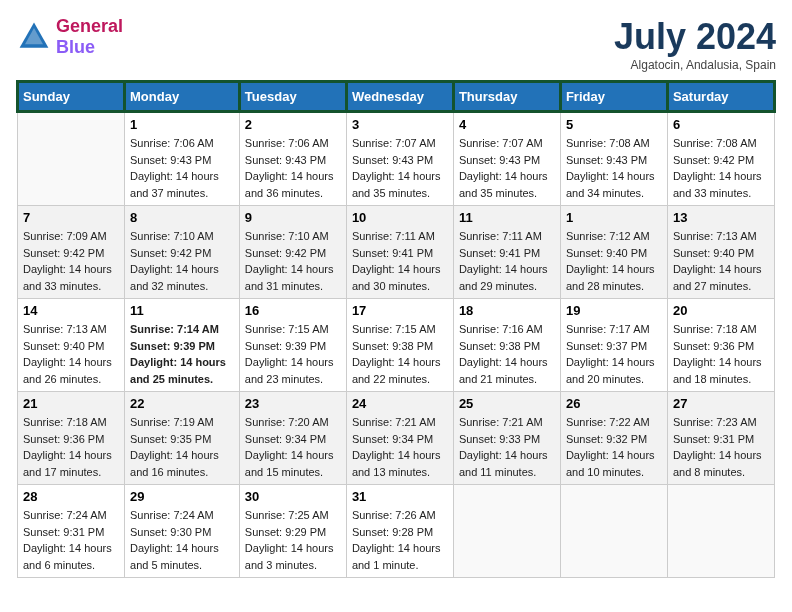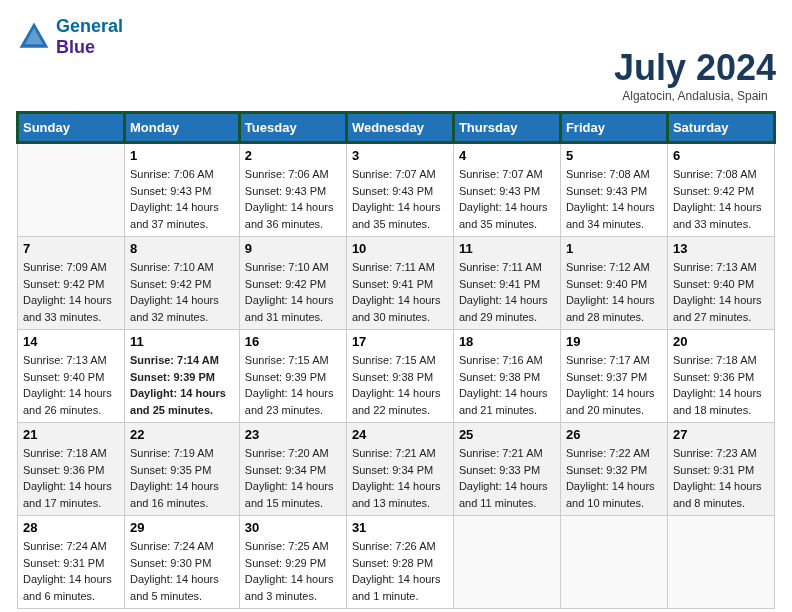--- a/index.html
+++ b/index.html
@@ -21,23 +21,23 @@
       align-items: center;
       font-size: 18px;
       font-weight: bold;
       color: #1a3a5c;
     }
     .logo-icon {
       width: 36px;
       height: 36px;
       margin-right: 4px;
     }
-    .logo-general { color: #0369a1; }
-    .logo-blue { color: #4c1d95; }
-    .title-block { text-align: center; margin-top: 31px; }
+    .logo-general { color: #be185d; }
+    .logo-blue { color: #8b5cf6; }
+    .title-block { text-align: right; }
     .month-title {
       font-size: 36px;
       font-weight: bold;
       color: #1a3a5c;
     }
     .location {
       font-size: 12px;
       color: #444;
     }
     table {

